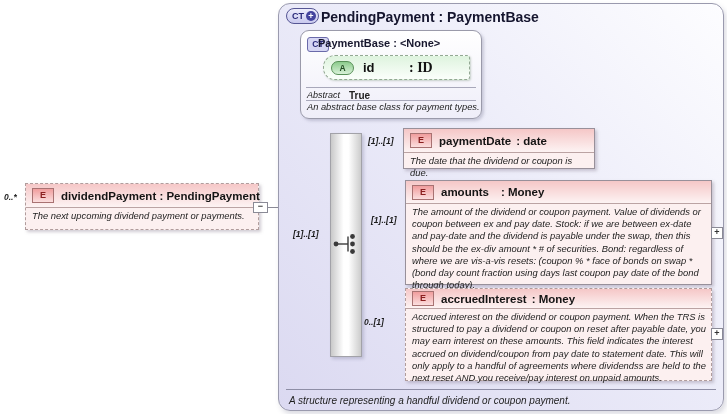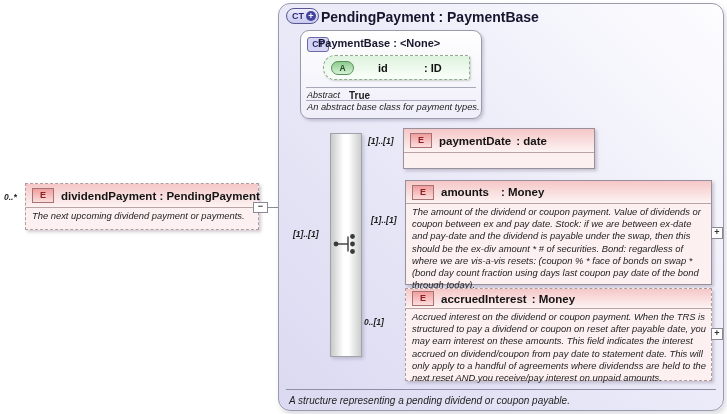--- a/index.html
+++ b/index.html
@@ -62,22 +62,22 @@
     border:1px dashed #93a893;border-radius:12px 3px 3px 12px;
     background:linear-gradient(#def3de,#fbfffb);
     box-shadow:1px 1px 2px rgba(90,120,90,.30);
     display:flex;align-items:center;
   }
   .badge-a{
     width:21px;height:12px;margin-left:7px;border:1px solid #589058;border-radius:7px;
     background:linear-gradient(#8ccb8c,#d8f1d8);color:#234c23;font-size:8.5px;
     font-weight:bold;text-align:center;line-height:12px;flex:0 0 auto;
   }
-  .attr-name{font-size:11px;font-weight:bold;color:#111;margin-left:24px;width:46px;}
-  .attr-type{font-size:11px;font-weight:bold;color:#111;}
+  .attr-name{font-size:13px;font-weight:bold;color:#111;margin-left:9px;width:46px;}
+  .attr-type{font-size:14px;font-weight:bold;color:#111;font-family:Liberation Serif, serif;}
   .base-sep{position:absolute;left:5px;right:5px;height:1px;background:#a8a8ba;}
   .facet-label{position:absolute;left:6px;top:59px;font-size:9px;font-style:italic;color:#222;}
   .facet-value{position:absolute;left:48px;top:59px;font-size:10px;font-weight:bold;color:#222;}
   .base-note{
     position:absolute;left:6px;top:71px;right:4px;font-size:9.3px;font-style:italic;color:#222;
     white-space:nowrap;
   }
   
   .el-box{position:absolute;background:#fcf0f0;box-shadow:2px 2px 3px rgba(120,110,130,.35);}
   .el-solid{border:1px solid #98909a;}
@@ -147,21 +147,21 @@
   </div>
   <div class="handle handle-minus">−</div>
 
   <div class="ct-outer">
     <span class="badge-ctplus">
       <span class="ct-txt">CT</span>
       <span class="plus-circle">+</span>
     </span>
     <span class="ct-outer-title">PendingPayment : PaymentBase</span>
     <div class="ct-bottom-sep"></div>
-    <div class="ct-bottom-note">A structure representing a pending dividend or coupon payable.</div>
+    <div class="ct-bottom-note">A structure representing a handful dividend or coupon payment.</div>
   </div>
 
   <div class="base-box">
     <span class="badge-ct">CT</span>
     <span class="base-title">PaymentBase : &lt;None&gt;</span>
     <div class="attr-box">
       <span class="badge-a">A</span>
       <span class="attr-name">id</span>
       <span class="attr-type">: ID</span>
     </div>
@@ -183,20 +183,21 @@
     <circle cx="21.5" cy="18.5" r="2.4" fill="#3a3a3a"></circle>
   </svg>
 
   <span class="mult" style="left:368px;top:136px;">[1]..[1]</span>
   <div class="el-box el-solid box-paymentdate">
     <div class="el-hdr">
       <span class="badge-e">E</span>
       <span class="el-title">paymentDate</span>
       <span class="el-title el-type-sm">: date</span>
     </div>
+    <div class="el-desc">The date that the dividend or coupon is due.</div>
   </div>
 
   <span class="mult" style="left:371px;top:215px;">[1]..[1]</span>
   <div class="el-box el-solid box-amount">
     <div class="el-hdr">
       <span class="badge-e">E</span>
       <span class="el-title">amounts</span>
       <span class="el-title el-type-gap">: Money</span>
     </div>
     <div class="el-desc">The amount of the dividend or coupon payment. Value of dividends or coupon between ex and pay date. Stock: if we are between ex-date and pay-date and the dividend is payable under the swap, then this should be the ex-div amount * # of securities. Bond: regardless of where we are vis-a-vis resets: (coupon % * face of bonds on swap * (bond day count fraction using days last coupon pay date of the bond through today).</div>

